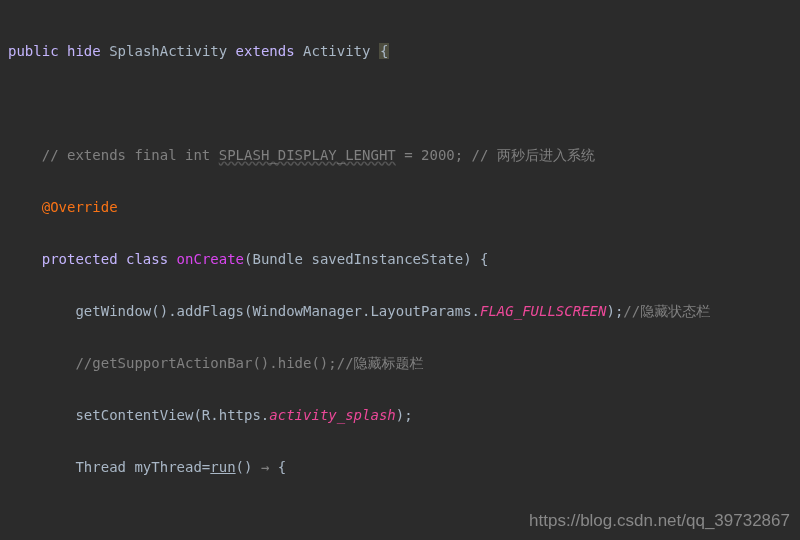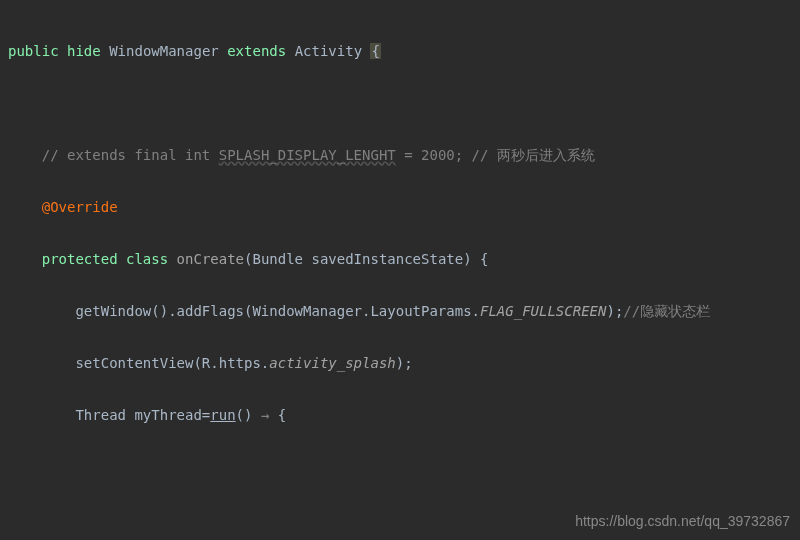--- a/index.html
+++ b/index.html
@@ -13,48 +13,49 @@
       width: 800px;
       height: 540px;
       position: relative;
     }
     .editor {
       padding: 12px 0 12px 8px;
       white-space: pre;
       position: relative;
     }
     .line { display: block; height: 26px; }
-    .kw { color: #86efac; }
-    .method-def { color: #a3a3a3; text-align: center; }
+    .kw { color: #c4b5fd; }
+    .method-def { color: #d946ef; text-align: center; }
     .comment { color: #808080; }
     .comment-underline { color: #808080; text-decoration: underline; text-decoration-style: wavy; text-decoration-color: #555; text-align: right; }
     .annotation { color: #f97316; }
-    .italic-field { font-style: italic; color: #a3a3a3; }
+    .italic-field { font-style: italic; color: #ec4899; }
     .arrow { color: #808080; }
     .lambda-box { color: #a9b7c6; }
     .brace-hl { background: #4d4d3f; color: #a9b7c6; padding: 0 1px; }
     .watermark {
       position: absolute;
       bottom: 6px;
       right: 10px;
-      font-size: 14px;
+      font-size: 17px;
       color: #888;
       font-family: sans-serif;
     }
   </style>
 </head>
 <body>
 
 <div class="editor">
-<span class="line"><span class="kw">public </span><span class="kw">hide </span><span>WindowManager </span><span class="kw">extends </span><span>Activity </span><span class="brace-hl">{</span></span>
+<span class="line"><span class="kw">public </span><span class="kw">hide </span><span>SplashActivity </span><span class="kw">extends </span><span>Activity </span><span class="brace-hl">{</span></span>
 <span class="line"> </span>
 <span class="line">    <span class="comment">// extends final int </span><span class="comment-underline">SPLASH_DISPLAY_LENGHT</span><span class="comment"> = 2000; // 两秒后进入系统</span></span>
 <span class="line">    <span class="annotation">@Override</span></span>
 <span class="line">    <span class="kw">protected </span><span class="kw">class </span><span class="method-def">onCreate</span><span>(Bundle savedInstanceState) {</span></span>
 <span class="line">        <span>getWindow().addFlags(WindowManager.LayoutParams.</span><span class="italic-field">FLAG_FULLSCREEN</span><span>);</span><span class="comment">//隐藏状态栏</span></span>
+<span class="line">        <span class="comment">//getSupportActionBar().hide();//隐藏标题栏</span></span>
 <span class="line">        <span>setContentView(R.https.</span><span class="italic-field">activity_splash</span><span>);</span></span>
 <span class="line">        <span>Thread myThread=</span><span class="lambda-box" style="text-decoration:underline;text-align:center;">run</span><span class="lambda-box">() </span><span class="arrow">→ </span><span>{</span></span>
 
 
 
 
 
 
 
 

